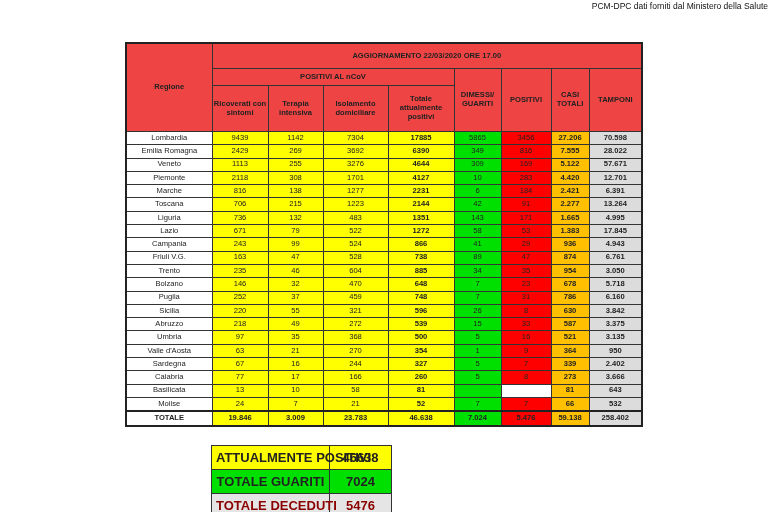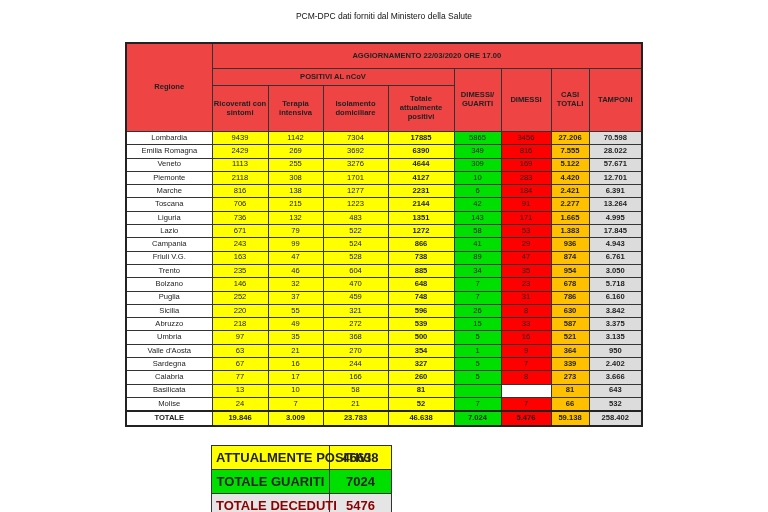--- a/index.html
+++ b/index.html
@@ -1,17 +1,17 @@
 <!DOCTYPE html>
 <html><head>
 <meta charset="utf-8">
 <style>
   html, body { margin: 0; padding: 0; background: #ffffff; }
   body { width: 768px; height: 512px; position: relative; overflow: hidden; font-family: "Liberation Sans", "DejaVu Sans", sans-serif; }
-  .page-title { position: absolute; top: 11px; left: 0; width: 768px; text-align: center; font-size: 8.5px; color: #111; }
+  .page-title { position: absolute; top: 1px; left: 0; width: 768px; text-align: right; font-size: 8.5px; color: #111; }
   table.main { position: absolute; left: 125px; top: 42px; border-collapse: collapse; table-layout: fixed; width: 516px; border: 2px solid #222; }
   table.main td, table.main th { border: 1px solid #333; padding: 0; text-align: center; vertical-align: middle; font-size: 7.6px; color: #222; line-height: 1.15; overflow: hidden; white-space: nowrap; }
   table.main th { background: #ef4444; font-weight: bold; white-space: normal; }
   th.title-cell { height: 24px; font-size: 10.5px; }
   th.pos-cell { height: 16px; font-size: 7.8px; }
   th.sub { height: 45px; font-size: 7.6px; }
   th.casi-h { background: #ffc000; color: #c00000; }
   td.reg { background: #fff; font-weight: normal; }
   td.y { background: #ffff00; }
   td.yb { background: #ffff00; font-weight: bold; }
@@ -48,21 +48,21 @@
       <col style="width:53px">
   </colgroup>
   <thead>
     <tr>
       <th rowspan="3">Regione</th>
       <th colspan="8" class="title-cell">AGGIORNAMENTO 22/03/2020 ORE 17.00</th>
     </tr>
     <tr>
       <th colspan="4" class="pos-cell">POSITIVI AL nCoV</th>
       <th rowspan="2">DIMESSI/ GUARITI</th>
-      <th rowspan="2">DIMESSI</th>
+      <th rowspan="2">POSITIVI</th>
       <th rowspan="2" class="casi-h">CASI TOTALI</th>
       <th rowspan="2">TAMPONI</th>
     </tr>
     <tr>
       <th class="sub">Ricoverati con sintomi</th>
       <th class="sub">Terapia intensiva</th>
       <th class="sub">Isolamento domiciliare</th>
       <th class="sub">Totale attualmente positivi</th>
     </tr>
   </thead>

